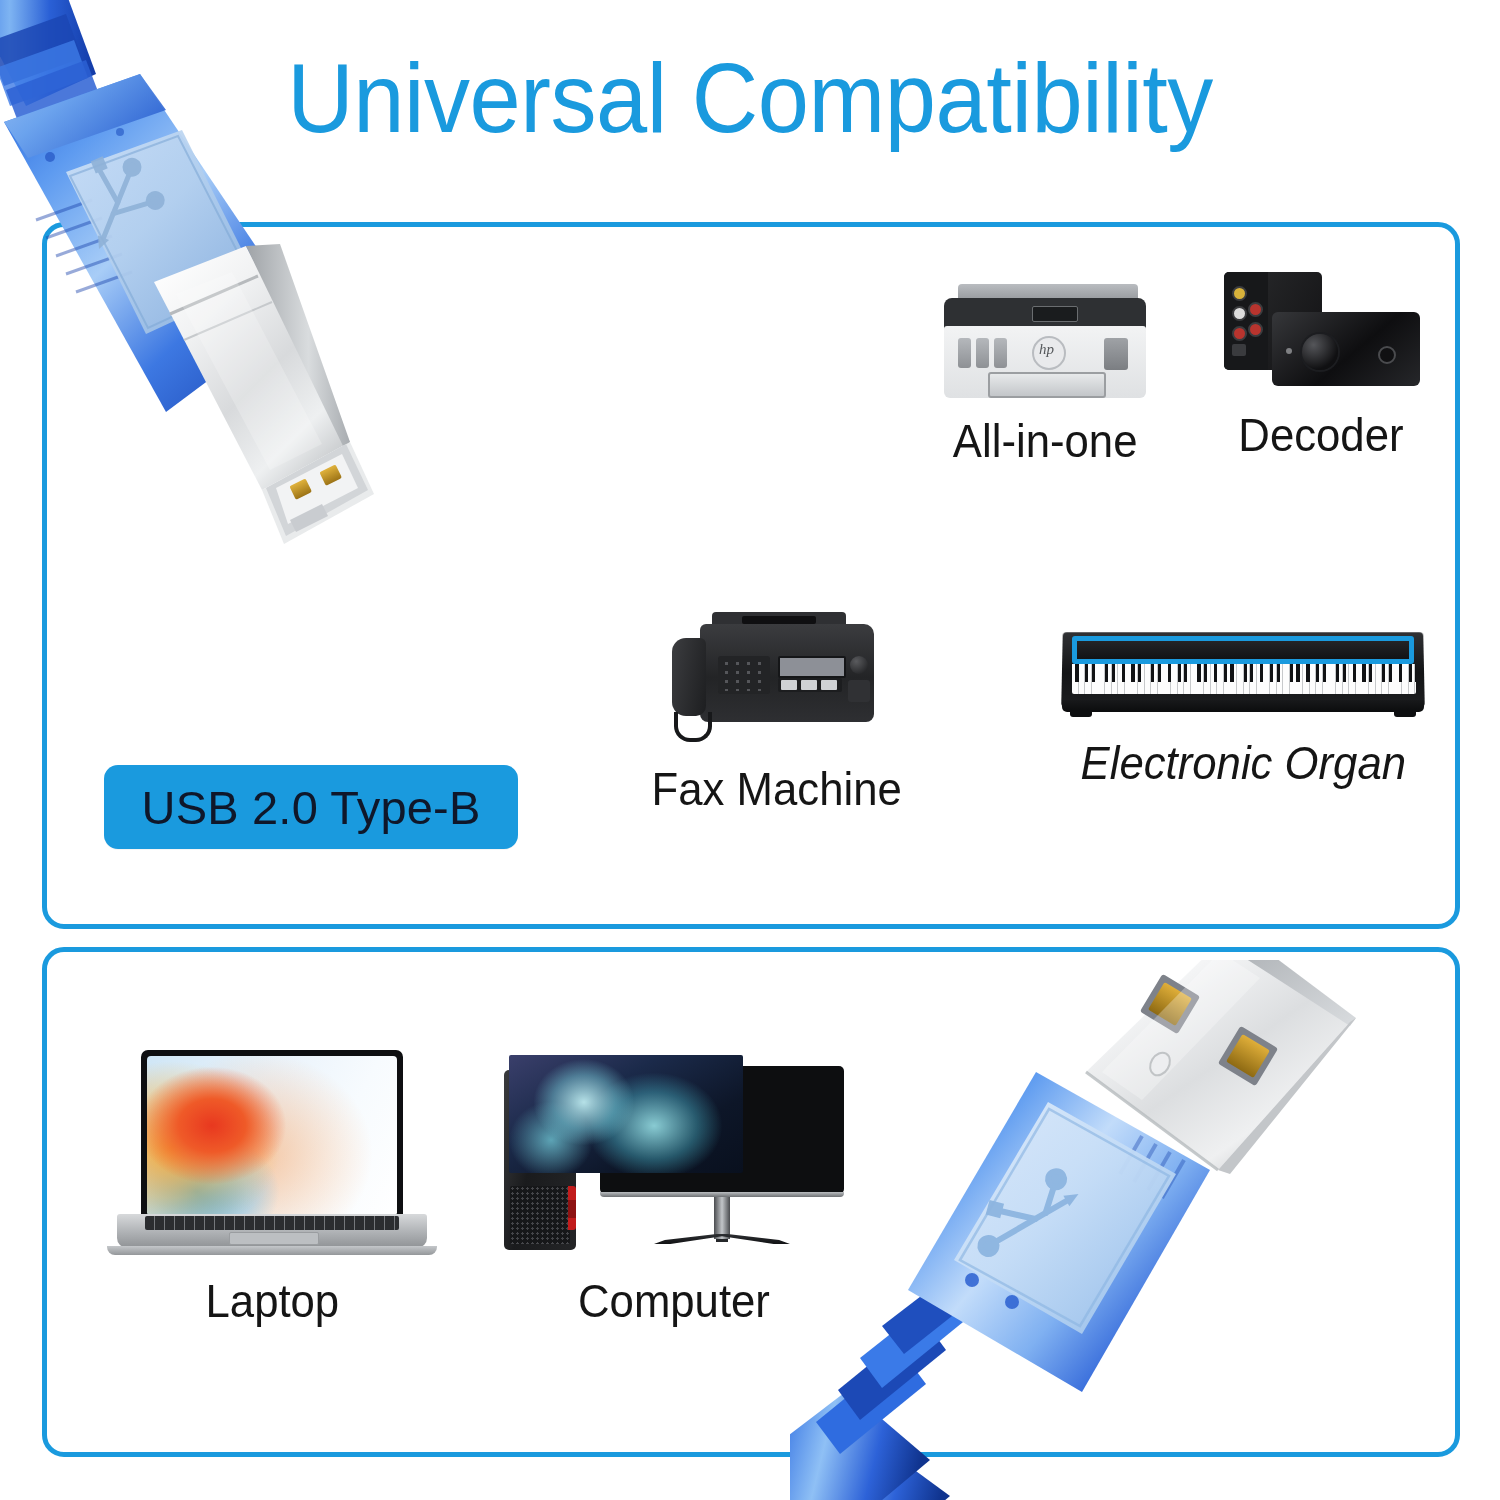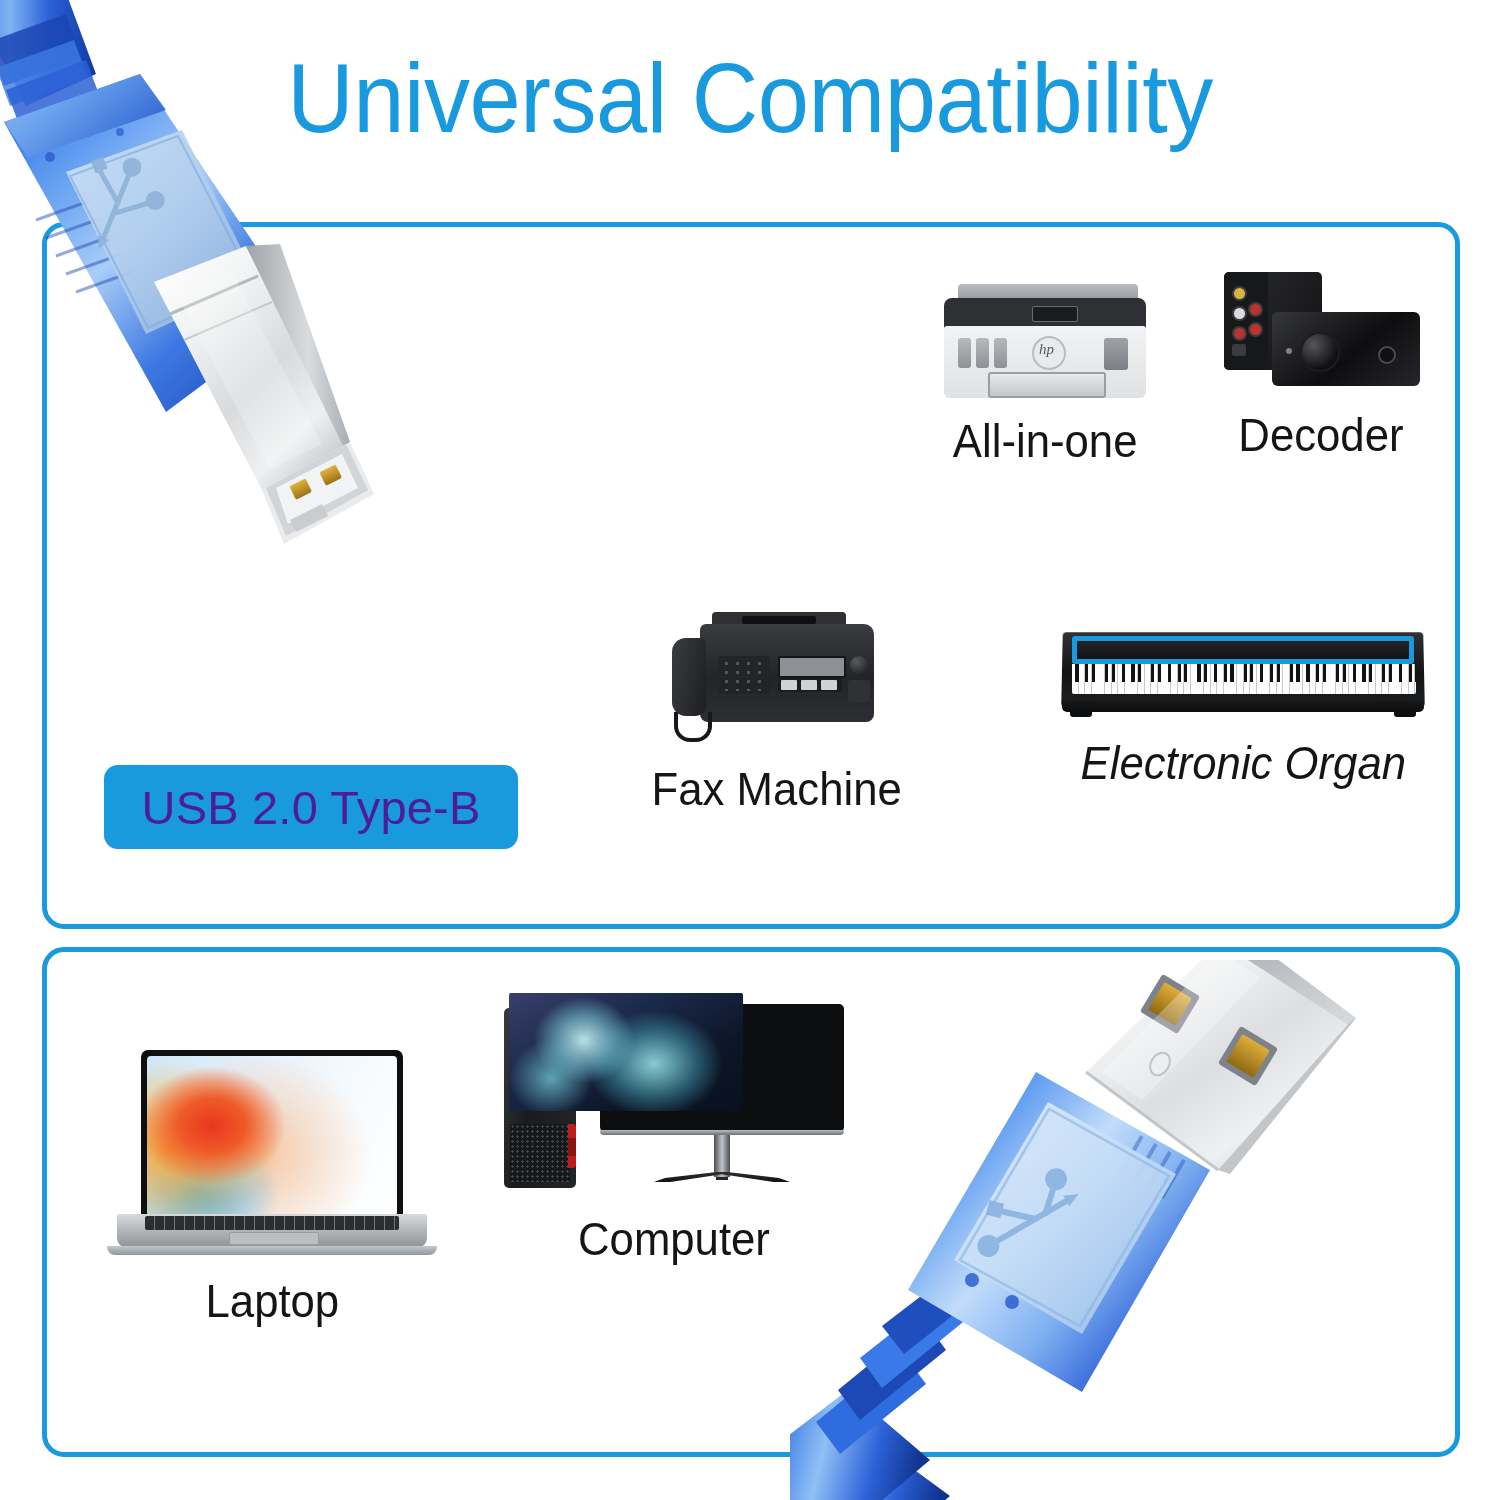--- a/index.html
+++ b/index.html
@@ -53,26 +53,26 @@
   
   #dev-printer   {left:388px;top:274px;width:240px;}
   #dev-scanner   {left:660px;top:264px;width:220px;}
   #dev-allinone  {left:920px;top:280px;width:250px;}
   #dev-decoder   {left:1205px;top:268px;width:232px;}
   
   #dev-fax       {left:652px;top:612px;width:250px;}
   #dev-organ     {left:1043px;top:630px;width:400px;font-style:italic;}
   
   #dev-laptop    {left:92px;top:1050px;width:360px;}
-  #dev-computer  {left:498px;top:988px;width:352px;}
+  #dev-computer  {left:498px;top:1050px;width:352px;}
 
   
   .badge{
     position:absolute;
-    background:#1a9ade;color:#4c1d95;
+    background:#1a9ade;color:#0f172a;
     border-radius:14px;
     display:flex;align-items:center;justify-content:center;
     font-size:47px;font-weight:400;letter-spacing:.2px;
     z-index:8;
     font-family:"Liberation Sans","DejaVu Sans",sans-serif;
     white-space:nowrap;
   }
   #badge-typeb{left:104px;top:765px;width:414px;height:84px;}
   #badge-usba {left:1192px;top:1337px;width:192px;height:80px;}
 

